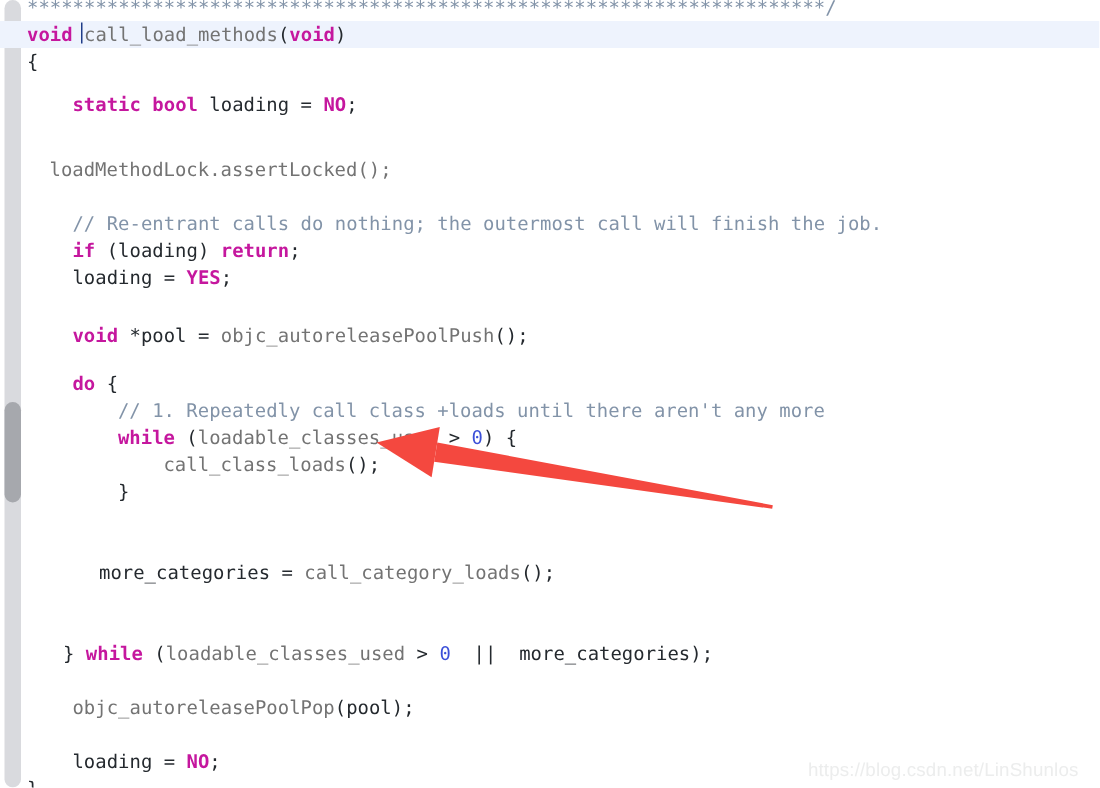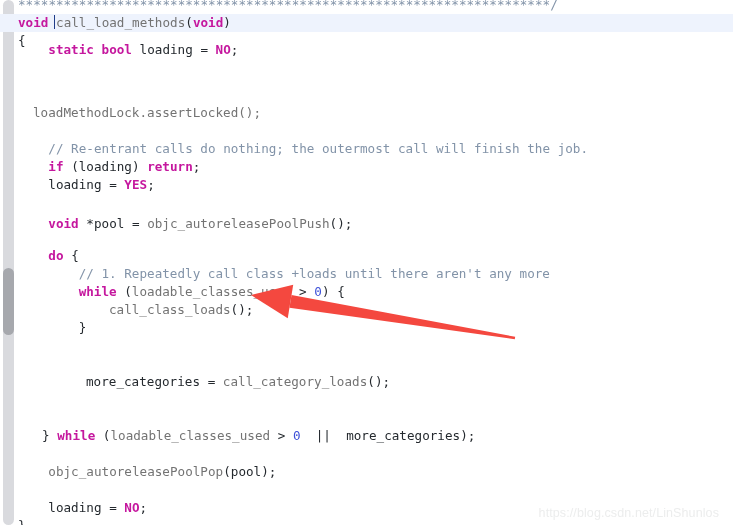--- a/index.html
+++ b/index.html
@@ -116,37 +116,37 @@
 
 <div id="editor">
 
   <div class="scrollbar-track" style="background: rgb(217, 218, 222);"></div>
   <div class="scrollbar-thumb" id="sb-thumb" style="top: 268px; height: 67px; background: rgb(166, 168, 173);"></div>
 
   <div class="code-area" id="code-area">
       <div class="line" style="top: -4px;"><span class="txt" style="padding-left: 18px;"><span class="star">**********************************************************************/</span></span></div>
       <div class="line hl" style="top: 13.95px;"><span class="txt" style="padding-left: 18px;"><span class="kw">void</span><span class="pl"> </span><span class="fn">call_load_methods</span><span class="pl">(</span><span class="kw">void</span><span class="pl">)</span></span></div>
       <div class="line" style="top: 31.9px;"><span class="txt" style="padding-left: 18px;"><span class="pl">{</span></span></div>
-      <div class="line" style="top: 41px;"><span class="txt" style="padding-left: 48.32px;"><span class="kw">static</span><span class="pl"> </span><span class="kw">bool</span><span class="pl"> loading = </span><span class="kw">NO</span><span class="pl">;</span></span></div>
+      <div class="line" style="top: 61px;"><span class="txt" style="padding-left: 48.32px;"><span class="kw">static</span><span class="pl"> </span><span class="kw">bool</span><span class="pl"> loading = </span><span class="kw">NO</span><span class="pl">;</span></span></div>
       <div class="line" style="top: 85.75px;"><span class="txt" style="padding-left: 18px;"></span></div>
       <div class="line" style="top: 103.7px;"><span class="txt" style="padding-left: 33px;"><span class="fn">loadMethodLock.assertLocked</span><span class="fn">();</span></span></div>
       <div class="line" style="top: 121.65px;"><span class="txt" style="padding-left: 18px;"></span></div>
       <div class="line" style="top: 139.6px;"><span class="txt" style="padding-left: 48.32px;"><span class="cmt">// Re-entrant calls do nothing; the outermost call will finish the job.</span></span></div>
       <div class="line" style="top: 157.55px;"><span class="txt" style="padding-left: 48.32px;"><span class="kw">if</span><span class="pl"> (loading) </span><span class="kw">return</span><span class="pl">;</span></span></div>
       <div class="line" style="top: 175.5px;"><span class="txt" style="padding-left: 48.32px;"><span class="pl">loading = </span><span class="kw">YES</span><span class="pl">;</span></span></div>
       <div class="line" style="top: 193.45px;"><span class="txt" style="padding-left: 18px;"></span></div>
       <div class="line" style="top: 215px;"><span class="txt" style="padding-left: 48.32px;"><span class="kw">void</span><span class="pl"> *pool = </span><span class="fn">objc_autoreleasePoolPush</span><span class="pl">();</span></span></div>
       <div class="line" style="top: 229.35px;"><span class="txt" style="padding-left: 18px;"></span></div>
       <div class="line" style="top: 247.3px;"><span class="txt" style="padding-left: 48.32px;"><span class="kw">do</span><span class="pl"> {</span></span></div>
       <div class="line" style="top: 265.25px;"><span class="txt" style="padding-left: 78.64px;"><span class="cmt">// 1. Repeatedly call class +loads until there aren't any more</span></span></div>
       <div class="line" style="top: 283.2px;"><span class="txt" style="padding-left: 78.64px;"><span class="kw">while</span><span class="pl"> (</span><span class="fn">loadable_classes_used</span><span class="pl"> &gt; </span><span class="num">0</span><span class="pl">) {</span></span></div>
       <div class="line" style="top: 301.15px;"><span class="txt" style="padding-left: 108.96px;"><span class="fn">call_class_loads</span><span class="pl">();</span></span></div>
       <div class="line" style="top: 319.1px;"><span class="txt" style="padding-left: 78.64px;"><span class="pl">}</span></span></div>
       <div class="line" style="top: 337.05px;"><span class="txt" style="padding-left: 18px;"></span></div>
-      <div class="line" style="top: 372.95px;"><span class="txt" style="padding-left: 86px;"><span class="pl">more_categories = </span><span class="fn">call_category_loads</span><span class="pl">();</span></span></div>
+      <div class="line" style="top: 372.95px;"><span class="txt" style="padding-left: 66px;"><span class="pl">more_categories = </span><span class="fn">call_category_loads</span><span class="pl">();</span></span></div>
       <div class="line" style="top: 390.9px;"><span class="txt" style="padding-left: 18px;"></span></div>
       <div class="line" style="top: 426.8px;"><span class="txt" style="padding-left: 42px;"><span class="pl">} </span><span class="kw">while</span><span class="pl"> (</span><span class="fn">loadable_classes_used</span><span class="pl"> &gt; </span><span class="num">0</span><span class="pl">  ||  more_categories);</span></span></div>
       <div class="line" style="top: 444.75px;"><span class="txt" style="padding-left: 18px;"></span></div>
       <div class="line" style="top: 462.7px;"><span class="txt" style="padding-left: 48.32px;"><span class="fn">objc_autoreleasePoolPop</span><span class="pl">(pool);</span></span></div>
       <div class="line" style="top: 480.65px;"><span class="txt" style="padding-left: 18px;"></span></div>
       <div class="line" style="top: 498.6px;"><span class="txt" style="padding-left: 48.32px;"><span class="pl">loading = </span><span class="kw">NO</span><span class="pl">;</span></span></div>
       <div class="line" style="top: 516.55px;"><span class="txt" style="padding-left: 18px;"><span class="pl">}</span></span></div>
     </div>
 
   <div class="caret"></div>

